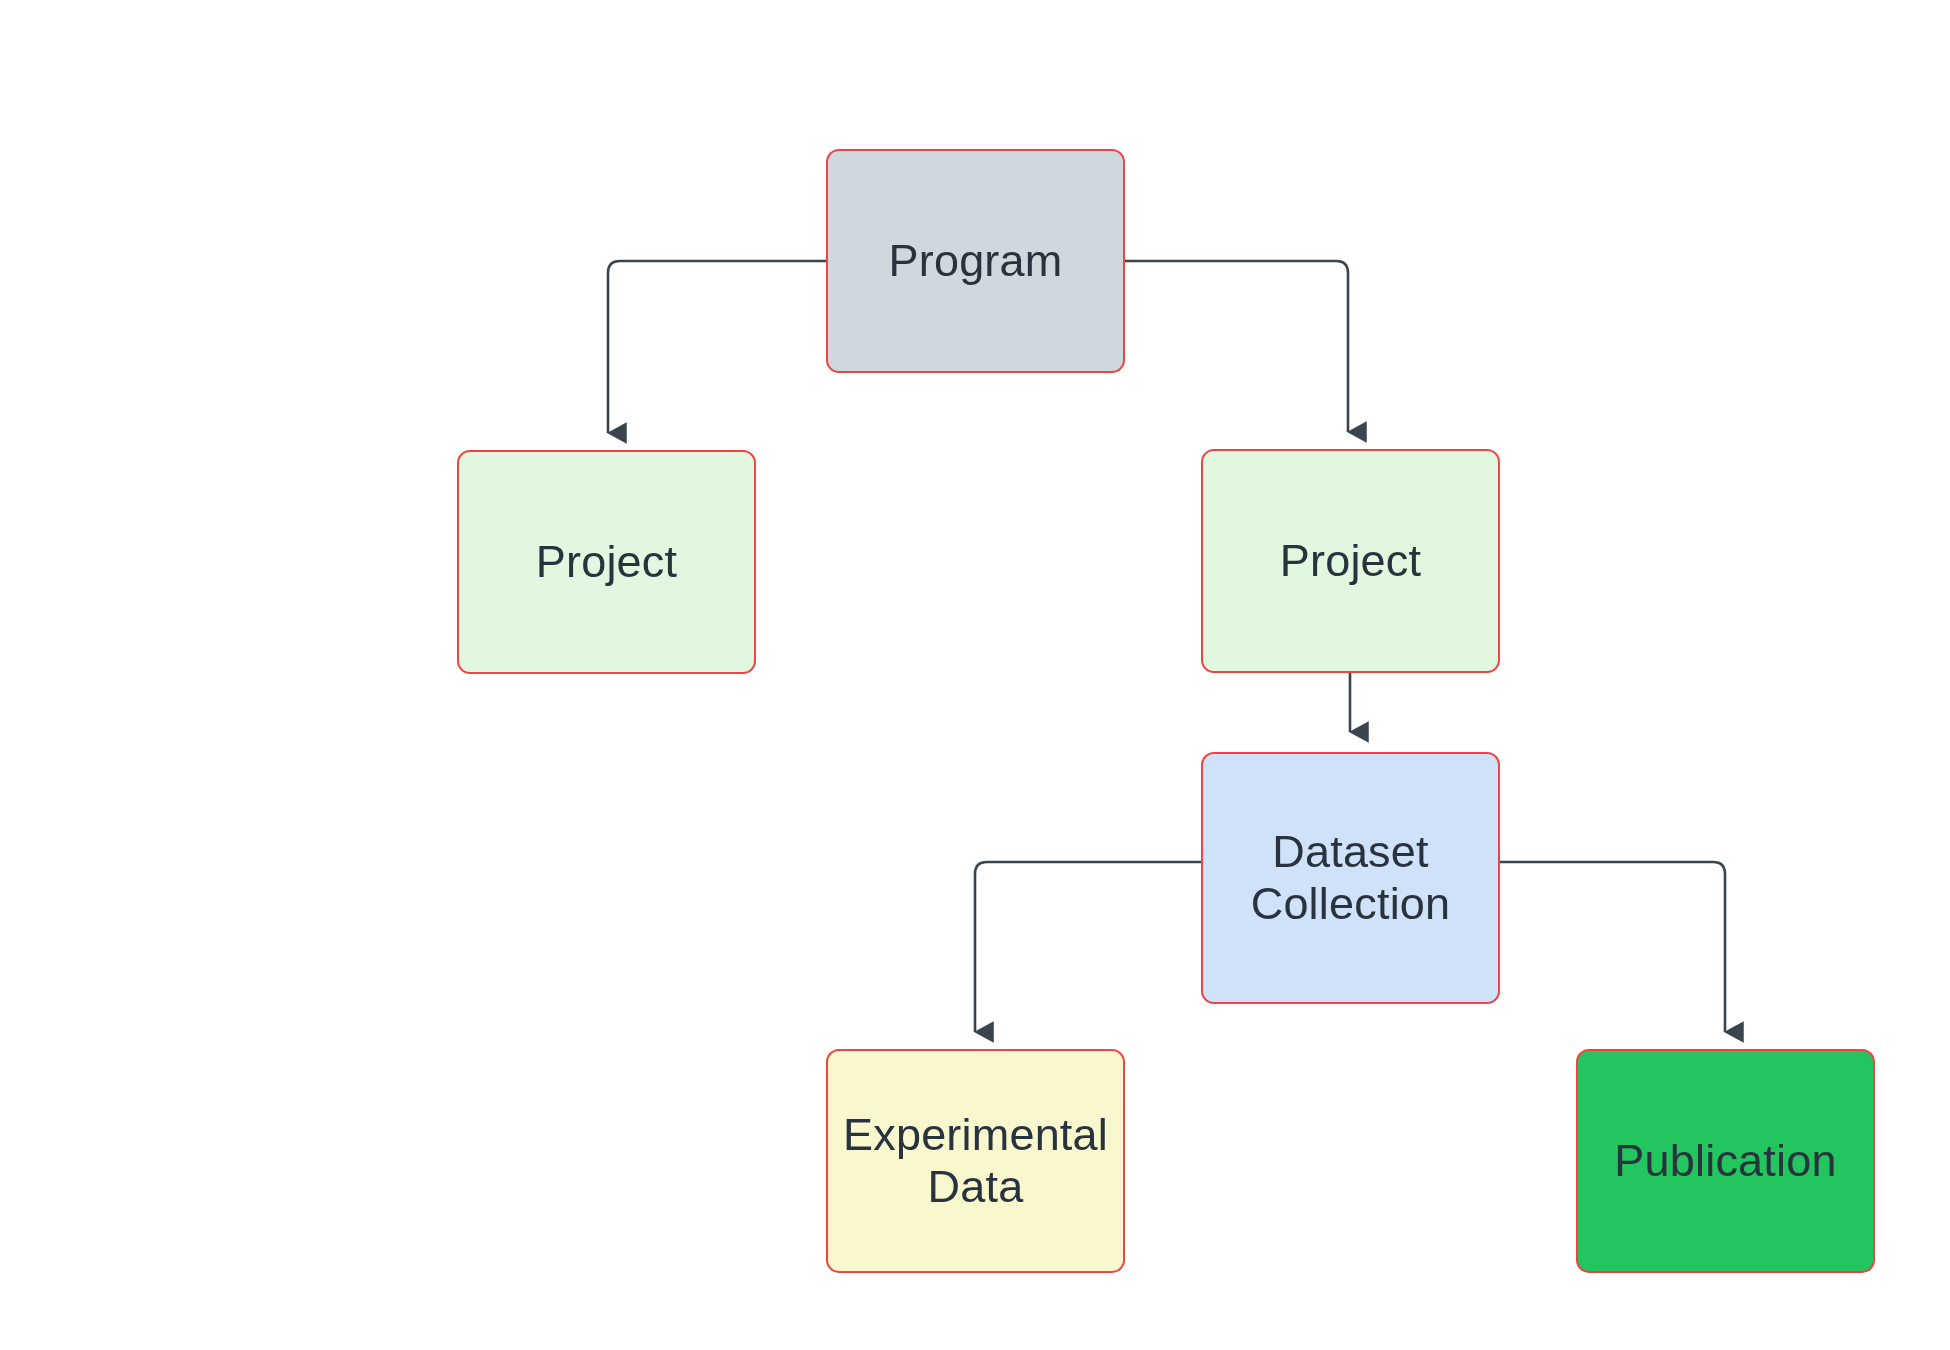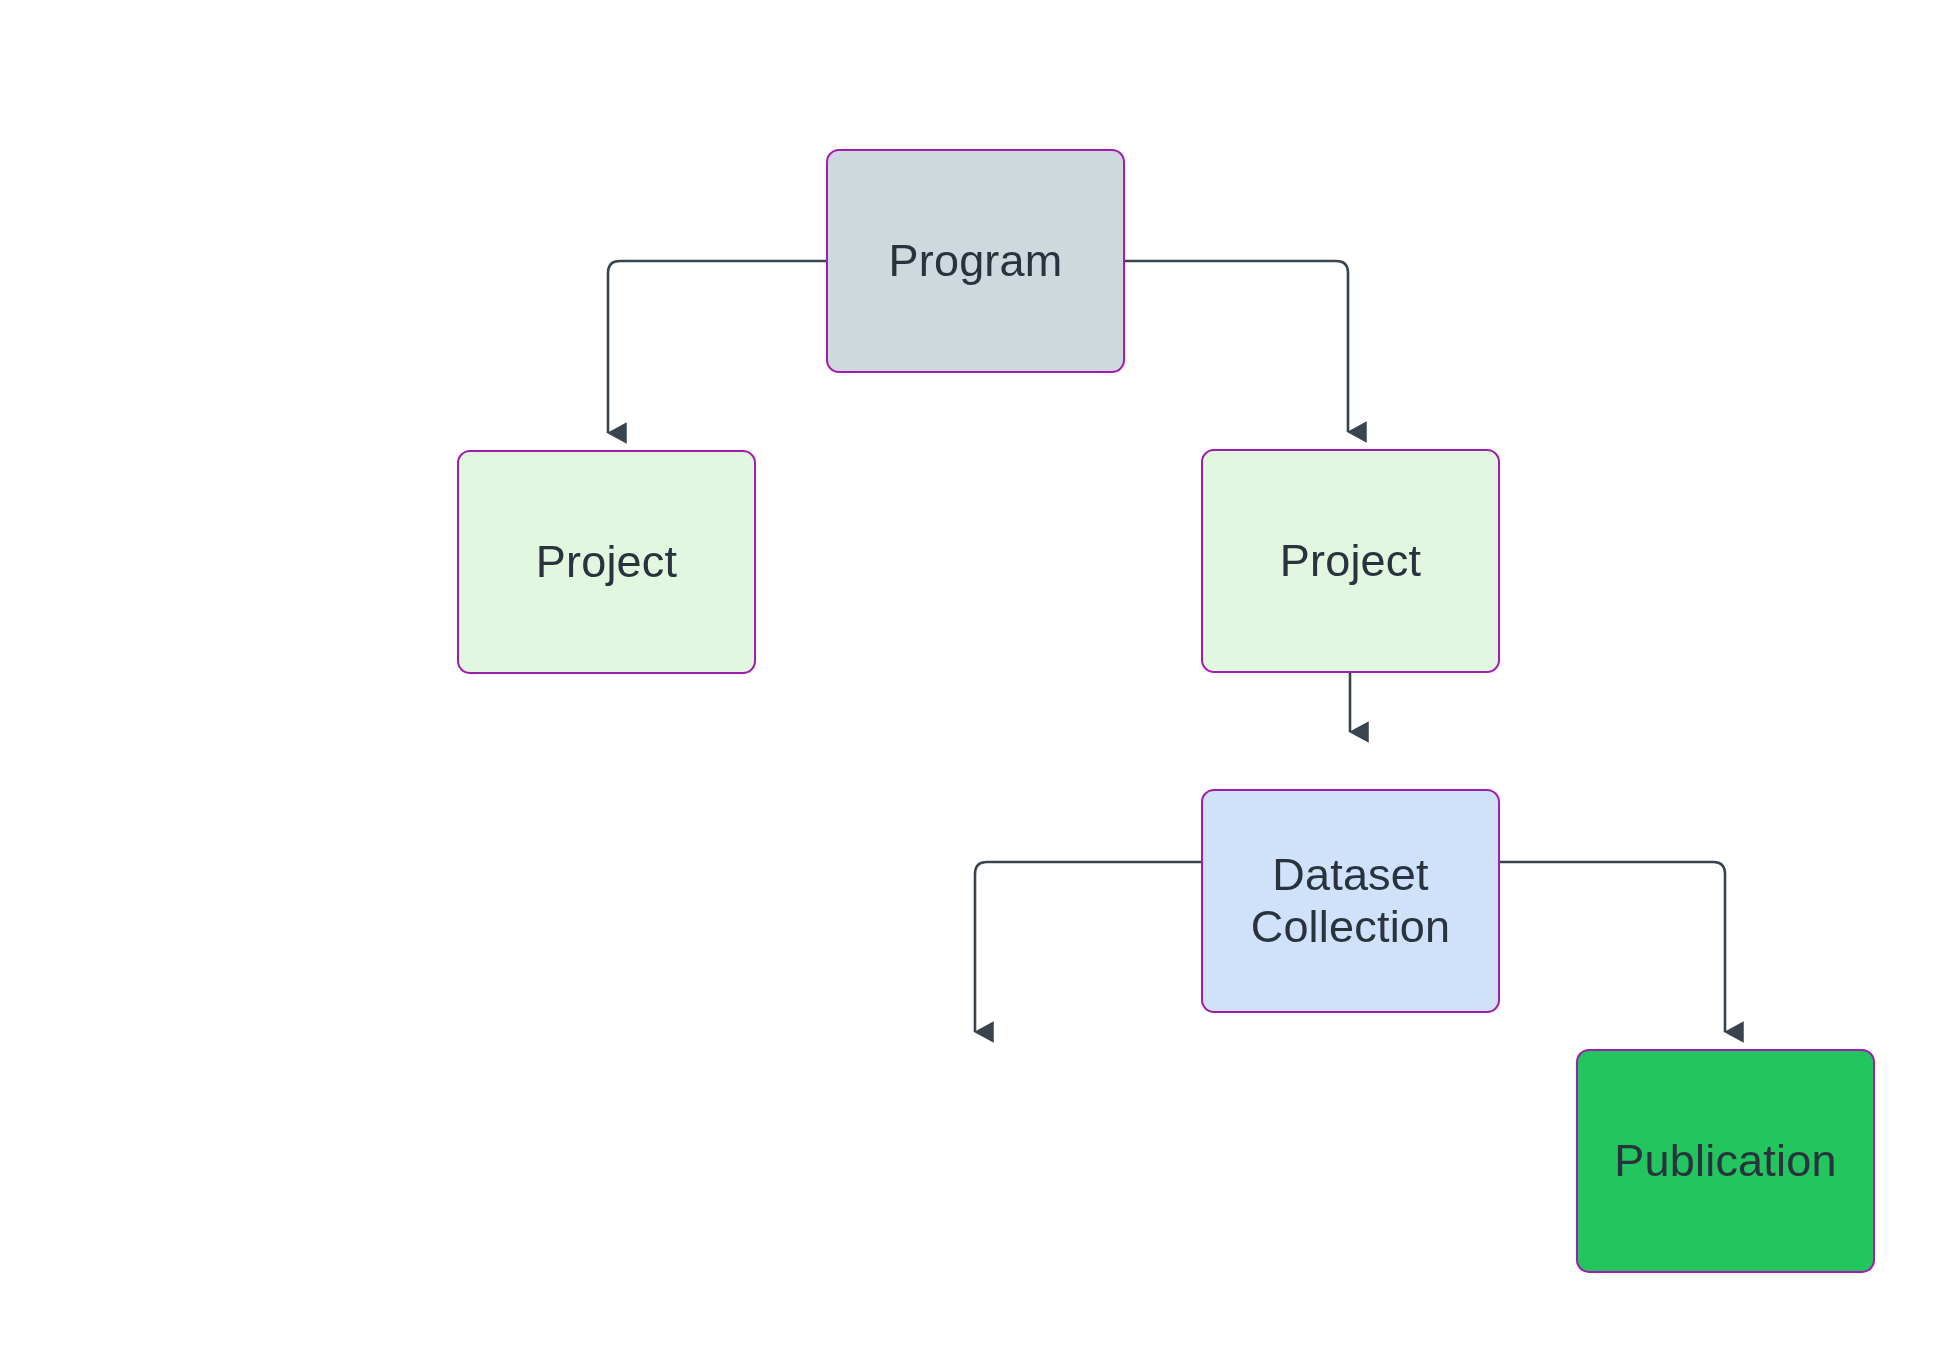--- a/index.html
+++ b/index.html
@@ -22,21 +22,21 @@
     position: absolute;
     left: 0;
     top: 0;
     width: 1950px;
     height: 1350px;
     pointer-events: none;
   }
   .node {
     position: absolute;
     box-sizing: border-box;
-    border: 2px solid #a21caf;
+    border: 2px solid #ef4444;
     border-radius: 13px;
     display: flex;
     align-items: center;
     justify-content: center;
     text-align: center;
     color: #29333d;
     font-size: 45px;
     line-height: 1.15;
     letter-spacing: 0.2px;
     font-weight: 400;
@@ -76,23 +76,27 @@
   </div>
 
   <div class="node" id="node-project-left" style="left:457px; top:450px; width:299px; height:224px; background:#e1f7e0;">
     <span class="node-label">Project</span>
   </div>
 
   <div class="node" id="node-project-right" style="left:1201px; top:449px; width:299px; height:224px; background:#e1f7e0;">
     <span class="node-label">Project</span>
   </div>
 
-  <div class="node" id="node-dataset-collection" style="left:1201px; top:789px; width:299px; height:224px; background:#cfe2fa;">
+  <div class="node" id="node-dataset-collection" style="left:1201px; top:752px; width:299px; height:252px; background:#cfe2fa;">
     <span class="node-label">Dataset
 Collection</span>
   </div>
 
+  <div class="node" id="node-experimental-data" style="left:826px; top:1049px; width:299px; height:224px; background:#f8f7cd;">
+    <span class="node-label">Experimental
+Data</span>
+  </div>
 
   <div class="node" id="node-publication" style="left:1576px; top:1049px; width:299px; height:224px; background:#22c55e;">
     <span class="node-label">Publication</span>
   </div>
 
 </div>
 
 </body></html>

